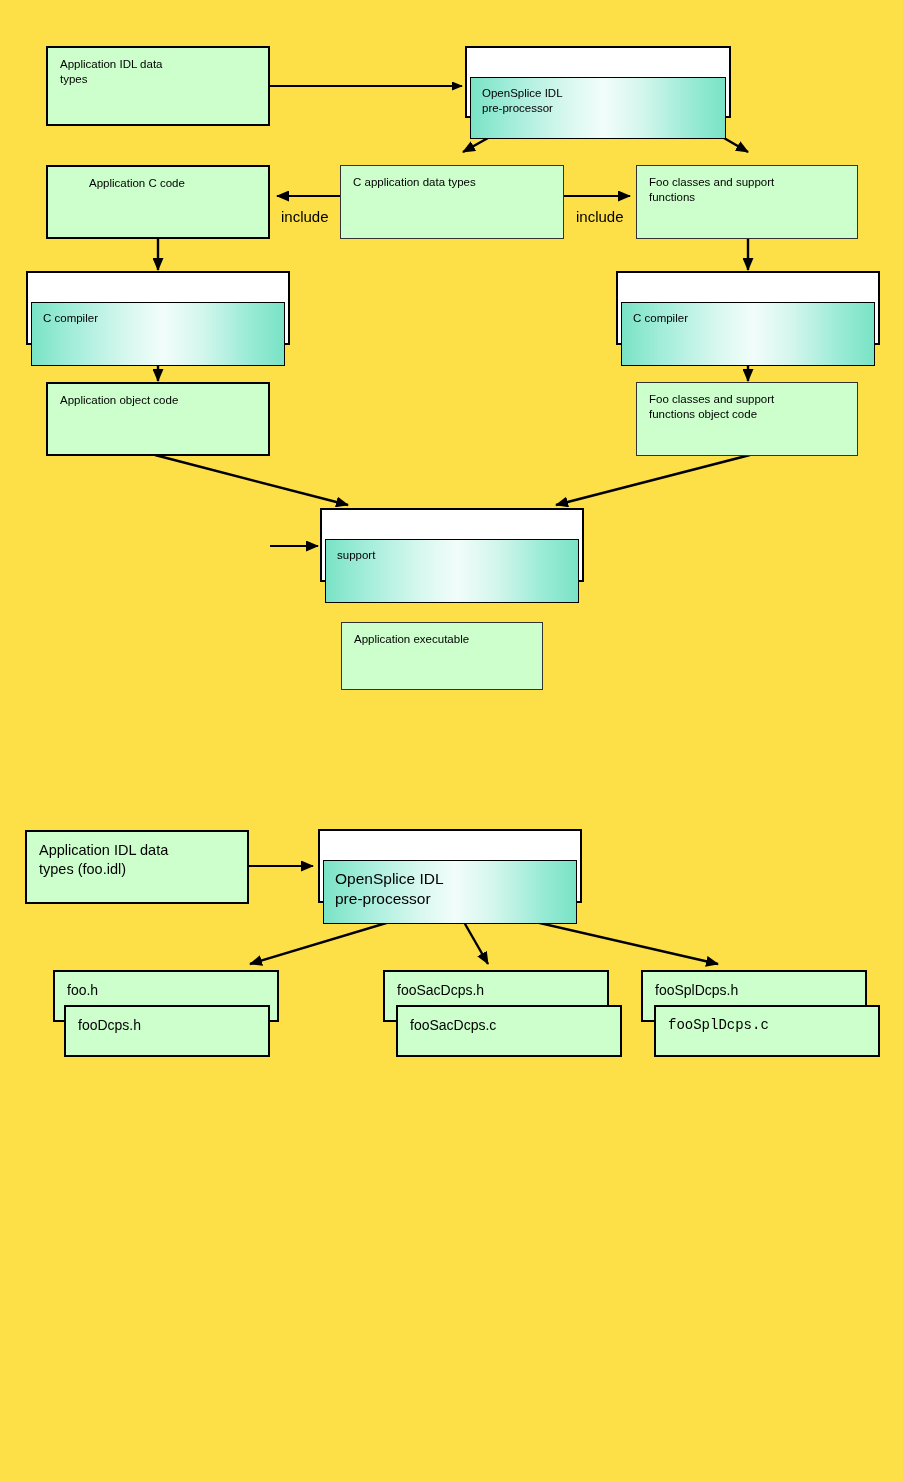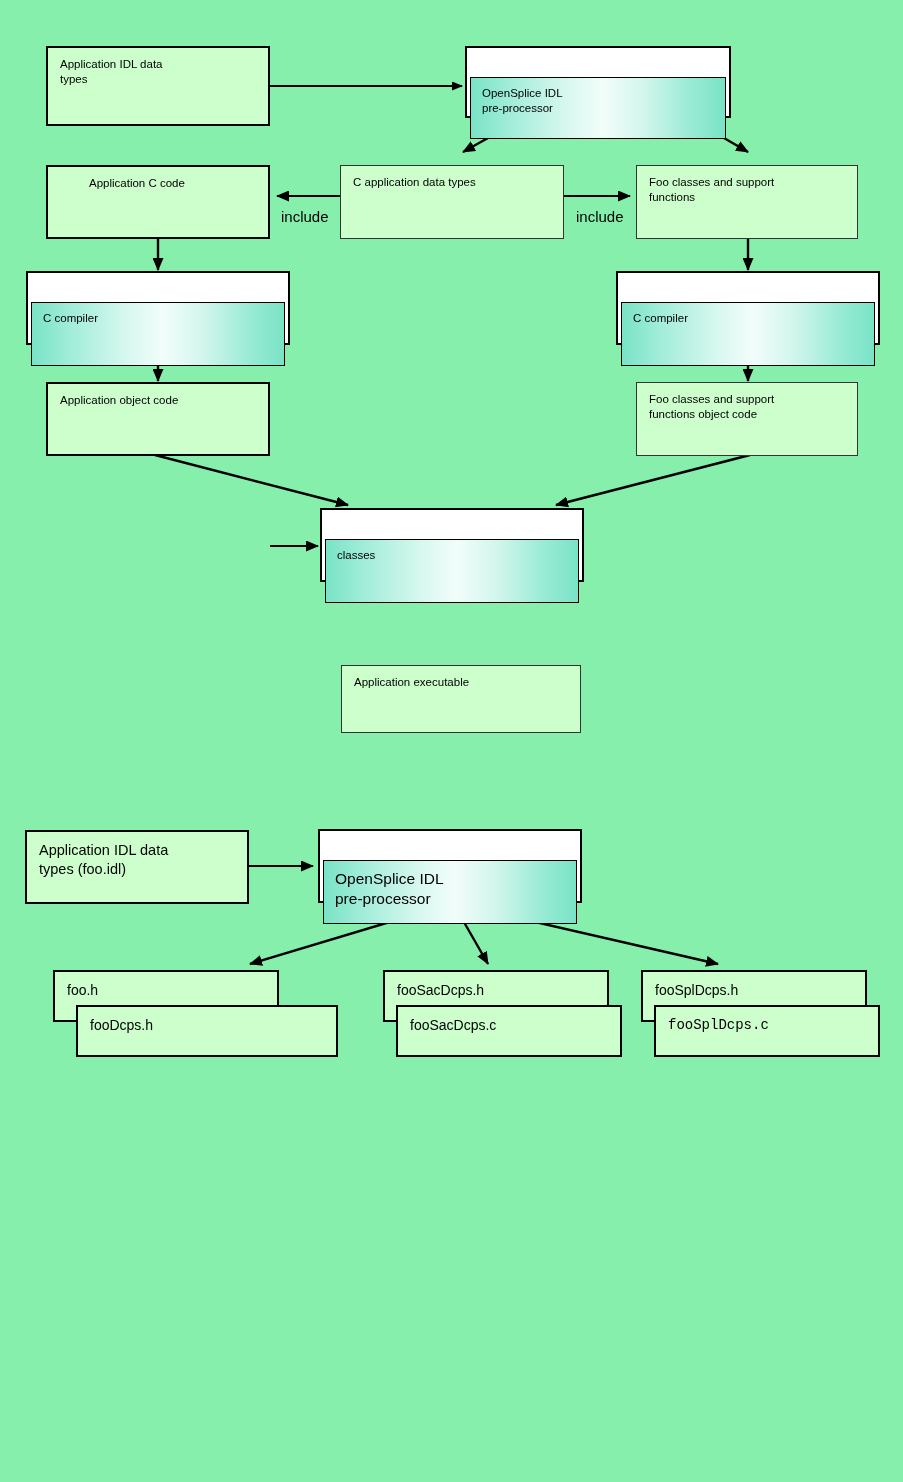--- a/index.html
+++ b/index.html
@@ -8,21 +8,21 @@
     background: #ffffff;
   }
   body {
     font-family: "Liberation Sans", sans-serif;
     color: #000000;
   }
   #canvas {
     position: relative;
     width: 903px;
     height: 1482px;
-    background: #86efac;
+    background: #fde047;
     overflow: hidden;
   }
   svg.edges {
     position: absolute;
     left: 0;
     top: 0;
     width: 903px;
     height: 1482px;
     pointer-events: none;
   }
@@ -183,39 +183,39 @@
     <div class="inner">C compiler</div>
   </div>
 
   <div class="node t11" style="left:46px; top:382px; width:224px; height:74px;">Application object code</div>
 
   <div class="node thin t11" style="left:636px; top:382px; width:222px; height:74px;">Foo classes and support
 functions object code</div>
 
 
   <div class="proc t11" style="left:320px; top:508px; width:264px; height:74px;">
-    <div class="inner">classes</div>
-  </div>
-
-  <div class="node thin t11" style="left:341px; top:622px; width:240px; height:68px;margin-top:43px;">Application executable</div>
+    <div class="inner">support</div>
+  </div>
+
+  <div class="node thin t11" style="left:341px; top:622px; width:202px; height:68px;">Application executable</div>
 
   <span class="edge-label" style="left:281px; top:208px;">include</span>
 
   <span class="edge-label" style="left:576px; top:208px;">include</span>
 
   <div class="node t13" style="left:25px; top:830px; width:224px; height:74px;">Application IDL data
 types (foo.idl)</div>
 
   <div class="proc t14" style="left:318px; top:829px; width:264px; height:74px;">
     <div class="inner">OpenSplice IDL
 pre-processor</div>
   </div>
 
   <div class="node t14" style="left:53px; top:970px; width:226px; height:52px; z-index:3;">foo.h</div>
-  <div class="node t14" style="left:76px; top:1005px; width:262px; height:52px; z-index:4;">fooDcps.h</div>
+  <div class="node t14" style="left:64px; top:1005px; width:206px; height:52px; z-index:4;">fooDcps.h</div>
 
   <div class="node t14" style="left:383px; top:970px; width:226px; height:52px; z-index:3;">fooSacDcps.h</div>
   <div class="node t14" style="left:396px; top:1005px; width:226px; height:52px; z-index:4;">fooSacDcps.c</div>
 
   <div class="node t14" style="left:641px; top:970px; width:226px; height:52px; z-index:3;">fooSplDcps.h</div>
   <div class="node t14" style="left:654px; top:1005px; width:226px; height:52px; z-index:4;font-family:Liberation Mono, monospace;">fooSplDcps.c</div>
 
 </div>
 
 </body></html>

